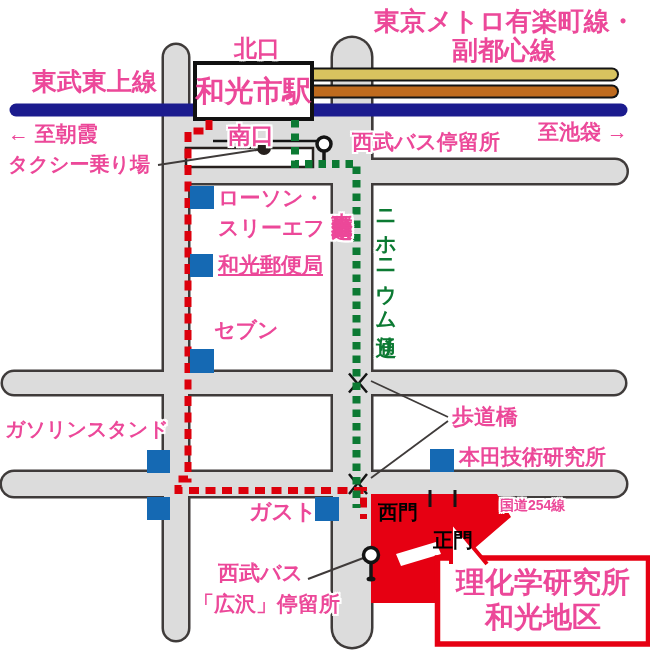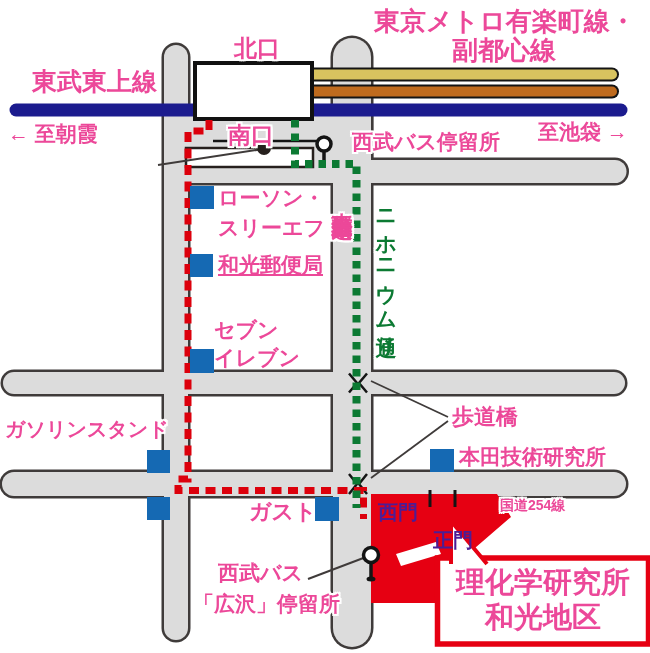--- a/index.html
+++ b/index.html
@@ -4,21 +4,21 @@
 <style>
   html,body{margin:0;padding:0;background:#fff;}
   #canvas{position:relative;width:650px;height:653px;background:#ffffff;overflow:hidden;
           font-family:"Liberation Sans","DejaVu Sans",sans-serif;}
   #canvas svg{position:absolute;left:0;top:0;}
   .lbl{position:absolute;font-weight:bold;color:#ec4899;line-height:1.08;white-space:nowrap;
        letter-spacing:0px;}
   .halo{text-shadow:-2px -2px 0 #fff,2px -2px 0 #fff,-2px 2px 0 #fff,2px 2px 0 #fff,
         -2px 0 0 #fff,2px 0 0 #fff,0 -2px 0 #fff,0 2px 0 #fff;}
   .vert{writing-mode:vertical-rl;text-orientation:upright;letter-spacing:1px;line-height:1;}
-  .white{color:#4c1d95;}
+  .white{color:#000000;}
   .green{color:#0c7a33;}
   .ctr{text-align:center;}
 </style>
 </head>
 <body>
 
 <div id="canvas">
 
 <svg width="650" height="653" viewBox="0 0 650 653">
 
@@ -102,28 +102,29 @@
   </g>
 </svg>
 
 <div class="lbl" style="left:374px;top:7px;font-size:26px;">東京メトロ有楽町線・</div>
 <div class="lbl" style="left:452px;top:36px;font-size:26px;">副都心線</div>
 <div class="lbl" style="left:32px;top:68px;font-size:25px;">東武東上線</div>
 <div class="lbl" style="left:8px;top:123px;font-size:21px;">← 至朝霞</div>
 <div class="lbl" style="left:538px;top:121px;font-size:21px;">至池袋 →</div>
 
 <div class="lbl halo" style="left:234px;top:36px;font-size:23px;">北口</div>
+<div class="lbl ctr" style="left:195px;top:76px;width:117px;font-size:29px;">和光市駅</div>
 <div class="lbl halo" style="left:228px;top:123px;font-size:23px;">南口</div>
 <div class="lbl halo" style="left:352px;top:131px;font-size:21px;">西武バス停留所</div>
+<div class="lbl halo" style="left:8px;top:154px;font-size:20px;">タクシー乗り場</div>
 
 <div class="lbl" style="left:218px;top:187px;font-size:21px;">ローソン・</div>
 <div class="lbl" style="left:218px;top:217px;font-size:21px;">スリーエフ</div>
 <div class="lbl" style="left:218px;top:254px;font-size:21px;text-decoration:underline;">和光郵便局</div>
 <div class="lbl" style="left:214px;top:319px;font-size:21px;">セブン</div>
-<div class="lbl" style="left:214px;top:347px;font-size:21px;">イレブン</div>
 
 <div class="lbl vert halo" style="left:332px;top:196px;font-size:21px;">東京外環自動車道</div>
 <div class="lbl vert green halo" style="left:376px;top:196px;font-size:21px;">ニホニウム通り</div>
 
 <div class="lbl halo" style="left:452px;top:405px;font-size:22px;">歩道橋</div>
 <div class="lbl halo" style="left:459px;top:446px;font-size:21px;">本田技術研究所</div>
 
 <div class="lbl halo" style="left:5px;top:419px;font-size:20px;">ガソリンスタンド</div>
 <div class="lbl halo" style="left:249px;top:500px;font-size:22px;">ガスト</div>
 <div class="lbl halo" style="left:500px;top:498px;font-size:14px;">国道254線</div>

